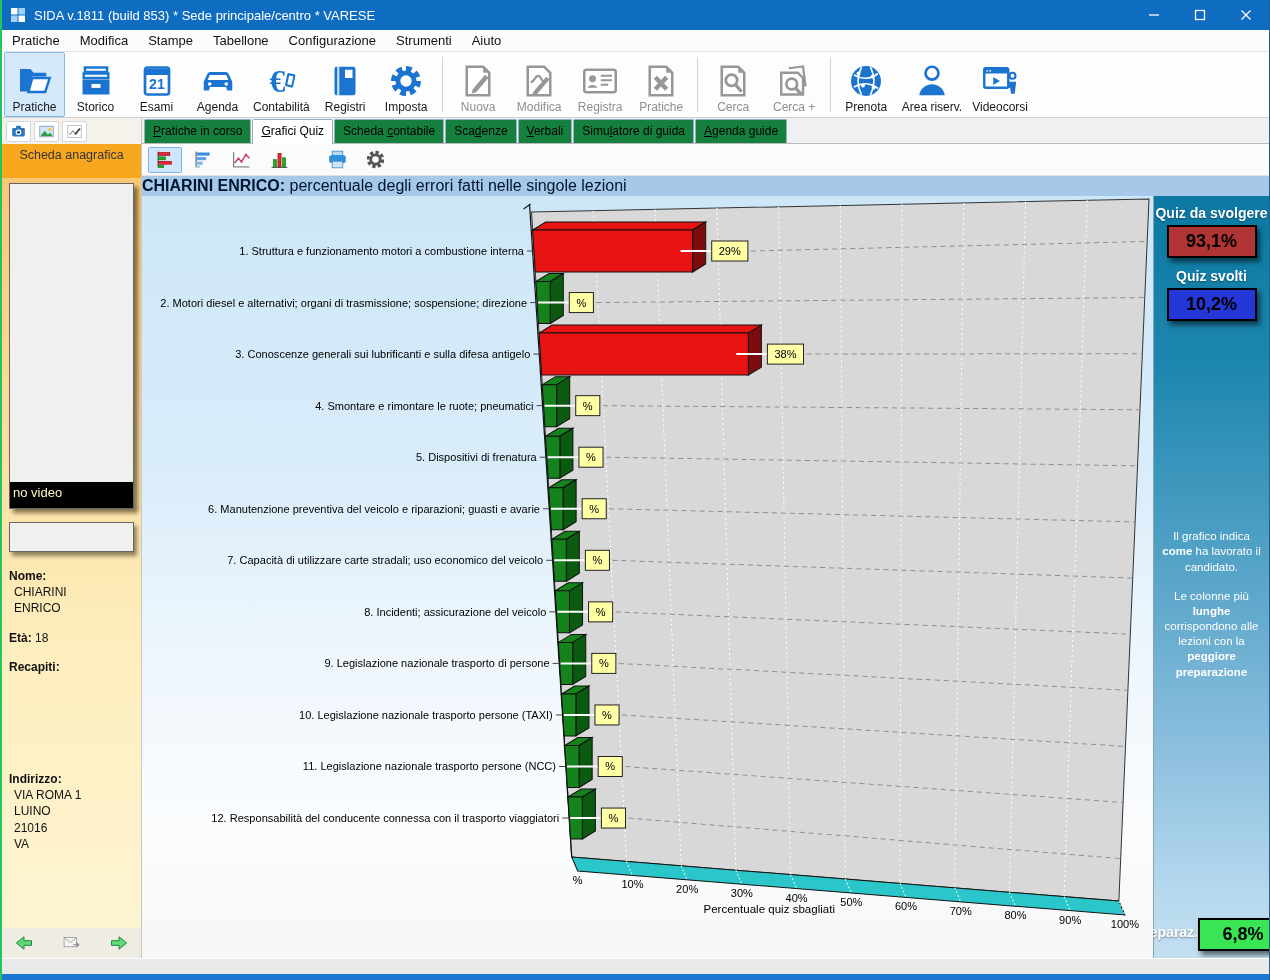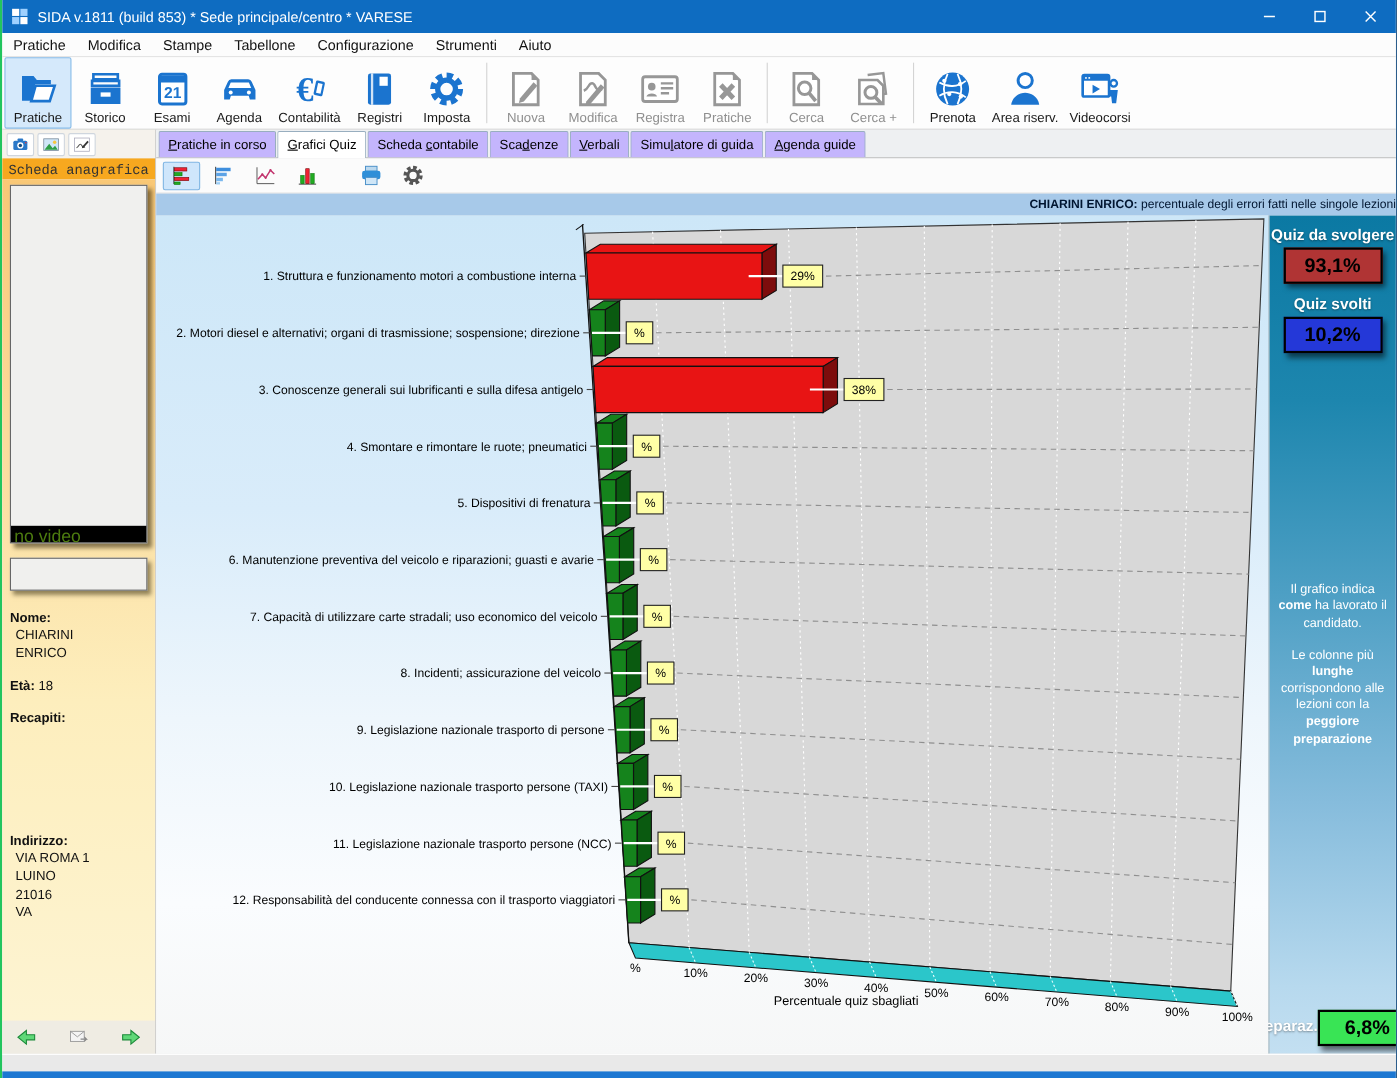--- a/index.html
+++ b/index.html
@@ -31,48 +31,48 @@
   .tb-item.disabled .tb-label { color:#8f8f8f; }
   .tb-sep { width:1px; background:#d4d4d4; margin:5px 5px; }
 
   .content { flex:1; display:flex; min-height:0; }
 
   
   .sidebar { width:140px; flex:0 0 auto; display:flex; flex-direction:column; background:#f1ede4; border-right:1px solid #c9c9c9; }
   .side-icons { height:26px; display:flex; align-items:center; gap:3px; padding:2px 4px; background:#f5f2ec; }
   .side-icon { width:25px; height:21px; display:flex; align-items:center; justify-content:center; background:#fff; border:1px solid #cfd6de; border-radius:2px; }
   .side-icon svg { width:17px; height:17px; }
-  .side-header { height:19px; line-height:22px; text-align:center; background:#f7a81f; color:#333; font-size:12.5px;font-family:Liberation Mono, monospace; }
+  .side-header { height:34px; line-height:22px; text-align:center; background:#f7a81f; color:#333; font-size:12.5px; }
   .side-body { flex:1; background:linear-gradient(180deg,#f9c876 0%,#fbdb9b 30%,#fdeebd 62%,#fdf4d2 100%); padding:5px 7px; overflow:hidden; }
   .photo-box { position:relative; background:#f0f0ee; border:1px solid #666; box-shadow:4px 4px 4px rgba(40,30,0,.55); height:326px; display:flex; flex-direction:column; }
   .photo-area { flex:1; }
-  .no-video { height:15px; background:#000; color:#4d7c0f; font-size:16px; line-height:22px; padding-left:3px; }
+  .no-video { height:26px; background:#000; color:#fef9c3; font-size:13px; line-height:22px; padding-left:3px; }
   .name-box { margin-top:13px; height:30px; background:#f0f0ee; border:1px solid #666; box-shadow:3px 4px 4px rgba(40,30,0,.5); }
   .side-fields { margin-top:16px; font-size:12px; color:#111; line-height:1.35; }
   .field { margin-top:13px; }
   .field:first-child { margin-top:0; }
   .field:nth-child(4) { margin-top:96px; }
   .flabel { font-weight:bold; }
   .fline { padding-left:5px; }
   .side-nav { height:30px; display:flex; align-items:center; justify-content:space-between; padding:0 12px; background:#efece3; flex:0 0 auto; }
   .nav-btn { display:inline-flex; }
   .nav-btn svg { width:20px; height:20px; }
 
   
   .main { flex:1; display:flex; flex-direction:column; min-width:0; background:#f2f2f2; }
   .tabstrip { height:26px; flex:0 0 auto; display:flex; align-items:flex-end; padding:3px 0 0 2px; background:#eef0f2; border-bottom:1px solid #b9b9b9; }
-  .tab { background:#c4b5fd; border:1px solid #98aebf; border-bottom:none; padding:4px 8px 5px; font-size:12px; border-radius:2px 2px 0 0;
+  .tab { background:#15803d; border:1px solid #98aebf; border-bottom:none; padding:4px 8px 5px; font-size:12px; border-radius:2px 2px 0 0;
          margin-right:1px; color:#000; white-space:nowrap; cursor:default; }
   .tab.active { background:#fff; padding-bottom:6px; margin-bottom:-1px; position:relative; z-index:2; }
   .chart-toolbar { height:32px; flex:0 0 auto; background:#fbfbfb; display:flex; align-items:center; gap:4px; padding-left:6px; border-bottom:1px solid #e2e2e2; }
   .ct-btn { width:34px; height:26px; display:flex; align-items:center; justify-content:center; border:1px solid transparent; border-radius:2px; }
   .ct-btn svg { width:21px; height:21px; }
   .ct-btn.active { background:#cfe6fb; border-color:#7fb5e3; }
   .ct-btn.gap { margin-left:20px; }
-  .chart-titlebar { height:20px; flex:0 0 auto; background:#a7c9e9; text-align:right; font-size:11px; line-height:20px; color:#001530; }
+  .chart-titlebar { height:20px; flex:0 0 auto; background:#a7c9e9; text-align:left; font-size:16px; line-height:20px; color:#001530; }
   .chart-row { flex:1; display:flex; min-height:0; }
   .chart-canvas { flex:1; position:relative; overflow:hidden;
      background:linear-gradient(180deg,#cde7f8 0%,#d9ecfa 35%,#eef6fc 60%,#fafcfe 82%,#f6f7f7 100%); }
   .chart-canvas svg { position:absolute; left:0; top:0; width:100%; height:100%; font-family:"Liberation Sans",sans-serif; }
 
   
   .right-panel { width:116px; flex:0 0 auto; display:flex; flex-direction:column; align-items:center; padding-top:9px;
      background:linear-gradient(180deg,#0b79a3 0%,#1d86ae 22%,#4d9fc4 45%,#86bcdc 70%,#b7d9ee 92%,#c3dff1 100%);
      border-left:1px solid #88a5b5; }
   .panel-label { color:#fff; font-weight:bold; font-size:14px; line-height:1.15; text-align:center; text-shadow:0 1px 2px rgba(0,0,0,.4); }

